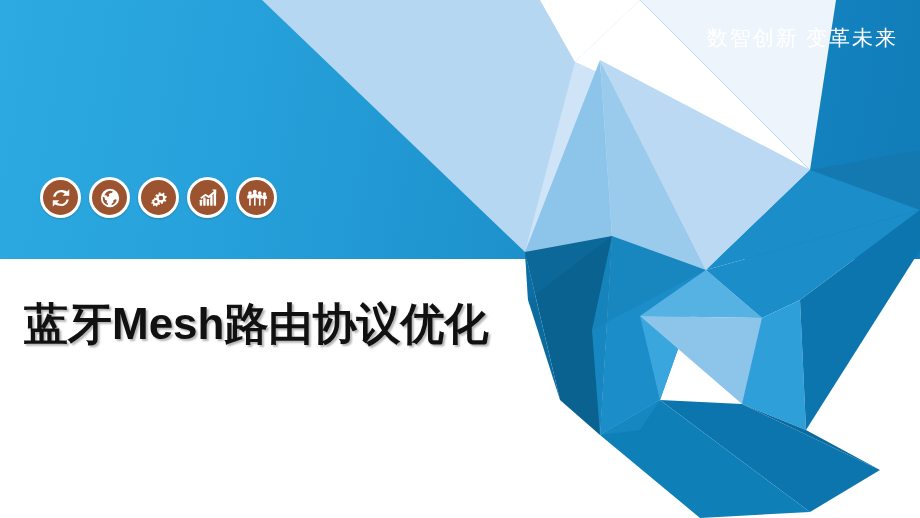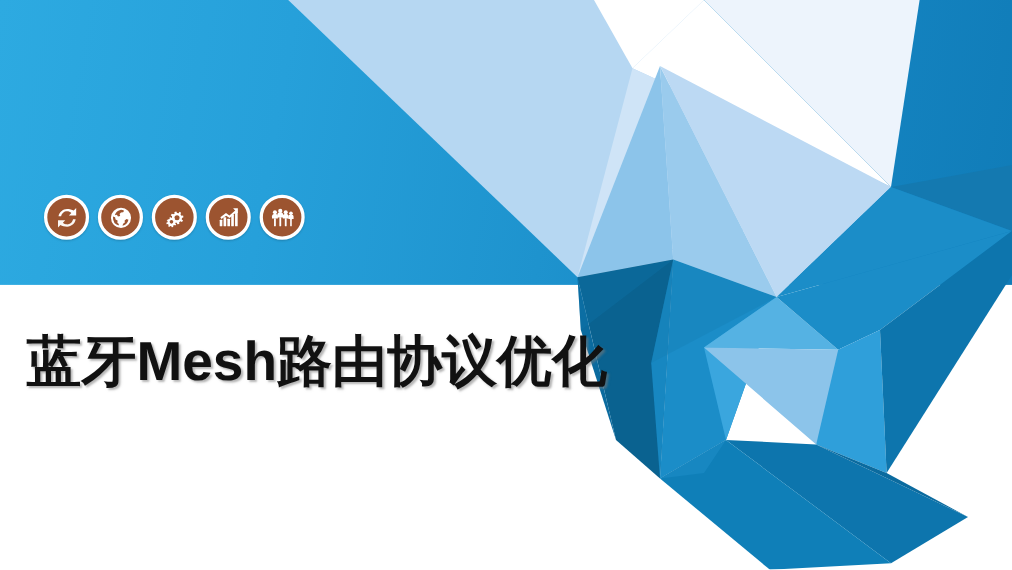--- a/index.html
+++ b/index.html
@@ -85,21 +85,21 @@
     fill: #ffffff;
   }
 
   
   .title {
     position: absolute;
     left: 24px;
     top: 295px;
     font-family: "Liberation Sans", "DejaVu Sans", sans-serif;
     font-weight: bold;
-    font-size: 50px;
+    font-size: 44px;
     color: #111111;
     letter-spacing: 0px;
     white-space: nowrap;
     text-shadow: 2px 2px 2px rgba(120,120,120,0.55);
     z-index: 6;
   }
 </style>
 </head>
 <body>
 
@@ -149,20 +149,21 @@
       <polygon points="600,435 660,400 640,430" fill="#1787c1"></polygon>
 
       <polygon points="742,404 806,430 880,470" fill="#0b6b9f"></polygon>
 
       <polygon points="525,252 612,236 528,300" fill="#0d75ad" opacity="0.35"></polygon>
       <polygon points="612,236 706,270 592,330" fill="#1579ae" opacity="0.30"></polygon>
 
     </svg>
   </div>
 
+  <div class="tagline">数智创新 变革未来</div>
 
   <div class="icon-row">
 
     <div class="icon-badge">
       <svg viewBox="0 0 24 24" aria-hidden="true">
         <path d="M12 3.2c-4.3 0-7.9 3.2-8.5 7.3h2.6C6.6 7.7 9 5.6 12 5.6c1.6 0 3.1.6 4.2 1.6l-2.4 2.4H21V2.4l-2.4 2.4C16.8 3.8 14.5 3.2 12 3.2z"></path>
         <path d="M12 18.4c-1.6 0-3.1-.6-4.2-1.6l2.4-2.4H3v7.2l2.4-2.4c1.8 1 4.1 1.6 6.6 1.6 4.3 0 7.9-3.2 8.5-7.3h-2.6c-.6 3-3 5.1-5.9 5.1z" opacity="0.95"></path>
         <circle cx="12" cy="13" r="2.3" fill="#9c5430"></circle>
       </svg>
     </div>

